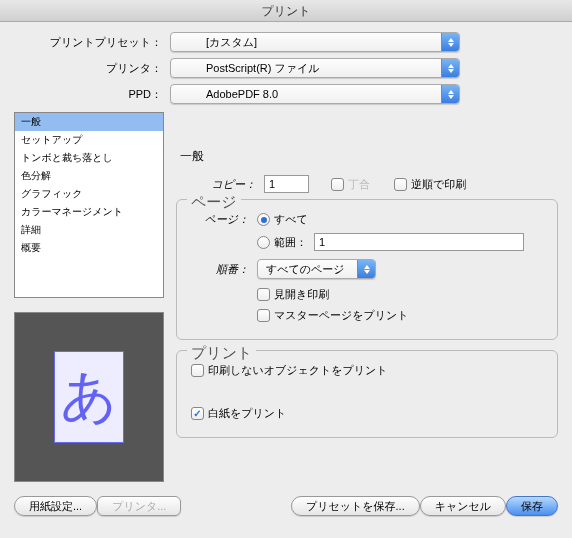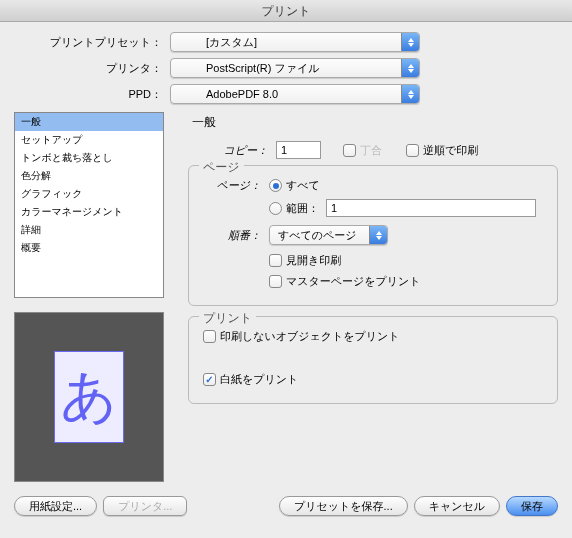--- a/index.html
+++ b/index.html
@@ -38,22 +38,22 @@
 .dropdown-cap {
   position: absolute; right: 0; top: 0; bottom: 0; width: 18px;
   background: linear-gradient(#7ab6f6, #3a7de0);
   border-left: 1px solid #888;
   border-radius: 0 3px 3px 0;
   display: flex; align-items: center; justify-content: center;
 }
 .dropdown-arrows { display:flex; flex-direction:column; gap:1px; }
 .arr-up { width:0; height:0; border-left:3px solid transparent; border-right:3px solid transparent; border-bottom:4px solid #fff; }
 .arr-down { width:0; height:0; border-left:3px solid transparent; border-right:3px solid transparent; border-top:4px solid #fff; }
-.dd-wide { width: 250px; padding-left: 35px; }
-.mainrow { display: flex; gap: 24px; margin-top: 8px; }
+.dd-wide { width: 290px; padding-left: 35px; }
+.mainrow { display: flex; gap: 12px; margin-top: 8px; align-items: center; }
 .leftcol { width: 150px; }
 .sidebar {
   width: 150px; height: 186px;
   background: #fff; border: 1px solid #888;
 }
 .sidebar-item { padding: 2px 6px; font-size: 10px; color: #000; }
 .sidebar-item.selected { background: #93bdf0; }
 .preview {
   width: 150px; height: 170px; margin-top: 14px;
   background: #555; display: flex; align-items: center; justify-content: center;
@@ -74,23 +74,23 @@
   padding: 0 4px; font-size: 11px;
 }
 .checkbox { width: 13px; height: 13px; border: 1px solid #888; border-radius: 3px; background: linear-gradient(#fff,#eee); display:inline-flex; align-items:center; justify-content:center; margin-right: 4px; flex-shrink:0; }
 .checkbox.checked::after { content:"✓"; font-size:10px; color:#2a6fd6; font-weight:bold; line-height:1; }
 .radio { width:13px; height:13px; border:1px solid #888; border-radius:50%; background:linear-gradient(#fff,#eee); display:inline-flex; align-items:center; justify-content:center; margin-right:4px; flex-shrink:0; }
 .radio.checked::after { content:""; width:6px; height:6px; border-radius:50%; background:#2a6fd6; }
 .group {
   border: 1px solid #bbb; border-radius: 6px; padding: 12px 10px 10px 10px;
   margin-bottom: 10px; position: relative;
 }
-.group-title { position: absolute; top: -7px; left: 10px; background: #ededed; padding: 0 4px; font-size: 12px; color: #555; font-family: Liberation Serif, serif; }
+.group-title { position: absolute; top: -7px; left: 10px; background: #ededed; padding: 0 4px; font-size: 15px; color: #555; font-family: Liberation Serif, serif; }
 .dimtext { color: #bbb; }
-.buttons { display: flex; gap: 6px; justify-content: flex-start; padding: 6px 14px 10px 14px; align-items:center; }
+.buttons { display: flex; gap: 0; justify-content: flex-start; padding: 6px 14px 10px 14px; align-items:center; }
 .btn {
   height: 20px; padding: 0 14px; border: 1px solid #999; border-radius: 10px;
   background: linear-gradient(#fefefe,#e6e6e6); font-size: 11px;
   display:inline-flex; align-items:center; justify-content:center;
   box-shadow: 0 1px 1px rgba(0,0,0,0.15);
 }
 .btn.disabled { color:#aaa;border-radius:6px; }
 .btn.primary { background: linear-gradient(#b7d9ff,#4a8ff0); color:#000; border-color:#4477cc; }
 .spacer { flex: 1; }
 </style>

